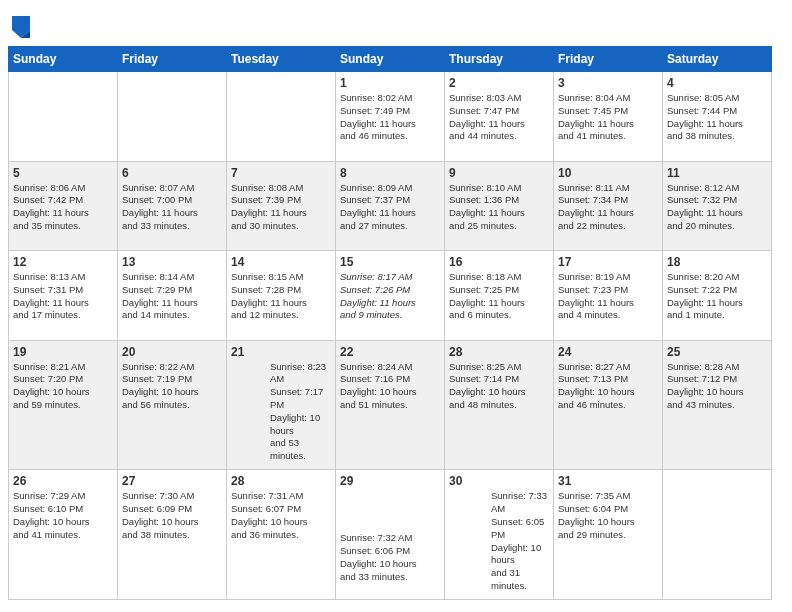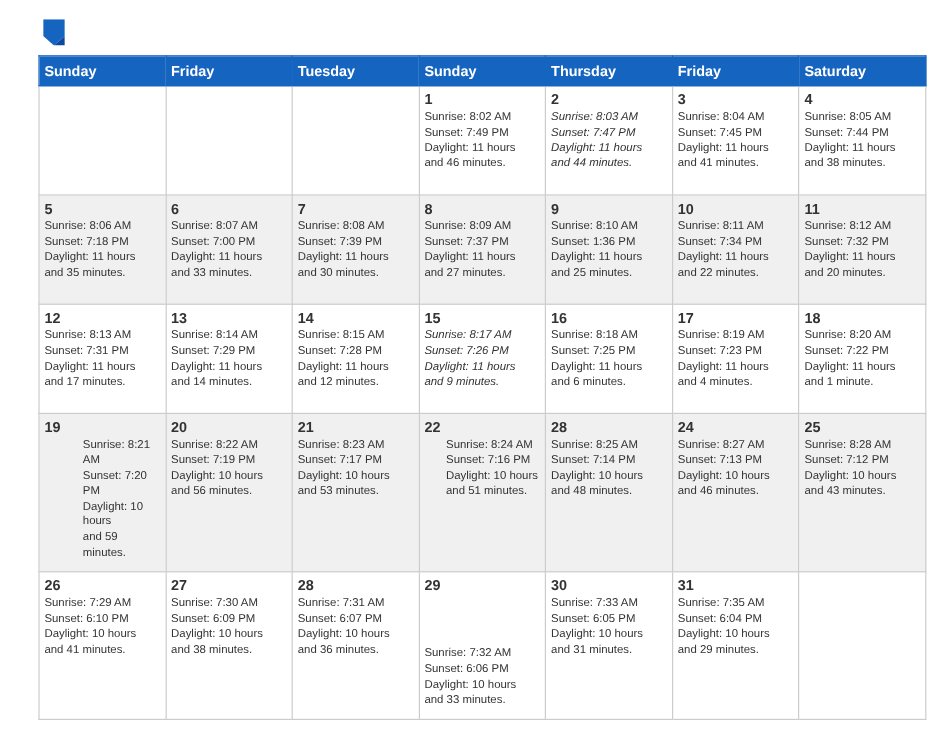--- a/index.html
+++ b/index.html
@@ -6,21 +6,21 @@
     body {
       font-family: Arial, sans-serif;
       background: #fff;
       width: 792px;
       height: 612px;
       overflow: hidden;
     }
     .page {
       width: 792px;
       height: 612px;
-      padding: 16px 20px 12px 32px;
+      padding: 16px 20px 12px 8px;
       display: flex;
       flex-direction: column;
     }
     .header {
       display: flex;
       justify-content: space-between;
       align-items: flex-start;
       margin-bottom: 8px;
     }
     .logo {
@@ -147,21 +147,21 @@
           <td class="empty"></td>
           <td>
             <span class="day-num">1</span>
             <div class="day-info" style="white-space: pre-line;">Sunrise: 8:02 AM
 Sunset: 7:49 PM
 Daylight: 11 hours
 and 46 minutes.</div>
           </td>
           <td>
             <span class="day-num">2</span>
-            <div class="day-info" style="white-space: pre-line; font-style: italic;">Sunrise: 8:03 AM
+            <div class="day-info" style="white-space: pre-line;">Sunrise: 8:03 AM
 Sunset: 7:47 PM
 Daylight: 11 hours
 and 44 minutes.</div>
           </td>
           <td>
             <span class="day-num">3</span>
             <div class="day-info" style="white-space: pre-line;">Sunrise: 8:04 AM
 Sunset: 7:45 PM
 Daylight: 11 hours
 and 41 minutes.</div>
@@ -171,21 +171,21 @@
             <div class="day-info" style="white-space: pre-line;">Sunrise: 8:05 AM
 Sunset: 7:44 PM
 Daylight: 11 hours
 and 38 minutes.</div>
           </td>
         </tr>
         <tr class="row-alt">
           <td>
             <span class="day-num">5</span>
             <div class="day-info" style="white-space: pre-line;">Sunrise: 8:06 AM
-Sunset: 7:18 PM
+Sunset: 7:42 PM
 Daylight: 11 hours
 and 35 minutes.</div>
           </td>
           <td>
             <span class="day-num">6</span>
             <div class="day-info" style="white-space: pre-line;">Sunrise: 8:07 AM
 Sunset: 7:00 PM
 Daylight: 11 hours
 and 33 minutes.</div>
           </td>
@@ -272,42 +272,42 @@
             <span class="day-num">18</span>
             <div class="day-info" style="white-space: pre-line;">Sunrise: 8:20 AM
 Sunset: 7:22 PM
 Daylight: 11 hours
 and 1 minute.</div>
           </td>
         </tr>
         <tr class="row-alt">
           <td>
             <span class="day-num">19</span>
-            <div class="day-info" style="white-space: pre-line; margin-left: 32px;">Sunrise: 8:21 AM
+            <div class="day-info" style="white-space: pre-line;">Sunrise: 8:21 AM
 Sunset: 7:20 PM
 Daylight: 10 hours
 and 59 minutes.</div>
           </td>
           <td>
             <span class="day-num">20</span>
             <div class="day-info" style="white-space: pre-line;">Sunrise: 8:22 AM
 Sunset: 7:19 PM
 Daylight: 10 hours
 and 56 minutes.</div>
           </td>
           <td>
             <span class="day-num">21</span>
-            <div class="day-info" style="white-space: pre-line;">Sunrise: 8:23 AM
+            <div class="day-info" style="white-space: pre-line; margin-left: 39px;">Sunrise: 8:23 AM
 Sunset: 7:17 PM
 Daylight: 10 hours
 and 53 minutes.</div>
           </td>
           <td>
             <span class="day-num">22</span>
-            <div class="day-info" style="white-space: pre-line; margin-left: 18px;">Sunrise: 8:24 AM
+            <div class="day-info" style="white-space: pre-line;">Sunrise: 8:24 AM
 Sunset: 7:16 PM
 Daylight: 10 hours
 and 51 minutes.</div>
           </td>
           <td>
             <span class="day-num">28</span>
             <div class="day-info" style="white-space: pre-line;">Sunrise: 8:25 AM
 Sunset: 7:14 PM
 Daylight: 10 hours
 and 48 minutes.</div>
@@ -351,21 +351,21 @@
           </td>
           <td>
             <span class="day-num">29</span>
             <div class="day-info" style="white-space: pre-line; margin-top: 44px;">Sunrise: 7:32 AM
 Sunset: 6:06 PM
 Daylight: 10 hours
 and 33 minutes.</div>
           </td>
           <td>
             <span class="day-num">30</span>
-            <div class="day-info" style="white-space: pre-line;">Sunrise: 7:33 AM
+            <div class="day-info" style="white-space: pre-line; margin-left: 42px;">Sunrise: 7:33 AM
 Sunset: 6:05 PM
 Daylight: 10 hours
 and 31 minutes.</div>
           </td>
           <td>
             <span class="day-num">31</span>
             <div class="day-info" style="white-space: pre-line;">Sunrise: 7:35 AM
 Sunset: 6:04 PM
 Daylight: 10 hours
 and 29 minutes.</div>

